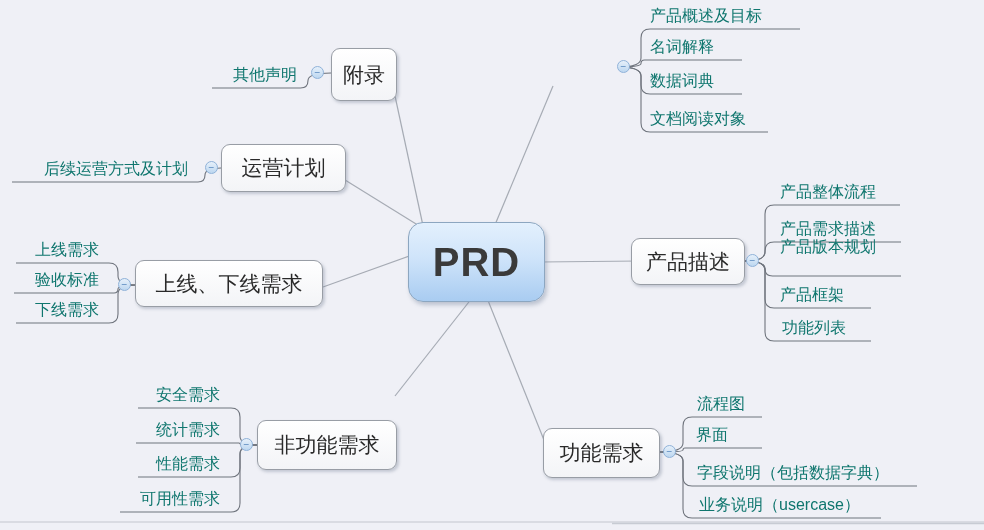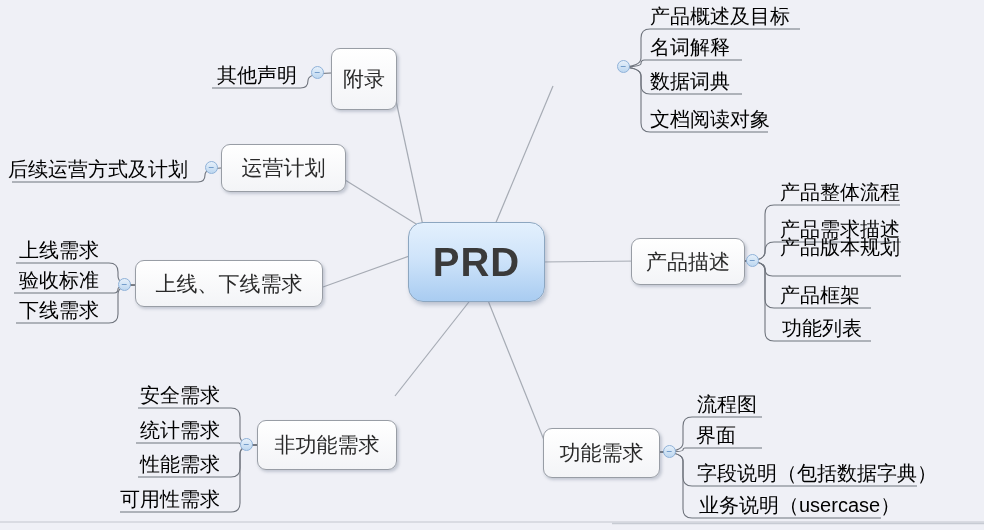--- a/index.html
+++ b/index.html
@@ -43,23 +43,23 @@
   .topic {
     background: linear-gradient(180deg, #ffffff 0%, #f3f4f7 100%);
     border: 1px solid #989da5;
     border-radius: 9px;
     box-shadow: 1.5px 2px 3px rgba(115,125,145,0.35);
     font-size: 21px;
     color: #2a2a2a;
   }
   .child {
     position: absolute;
-    font-size: 20px;
+    font-size: 16px;
     line-height: 20px;
-    color: #000000;
+    color: #0f766e;
     white-space: nowrap;
   }
   .child.r { text-align: right; }
 
   .collapse-btn {
     position: absolute;
     width: 13px; height: 13px;
     box-sizing: border-box;
     border-radius: 50%;
     background: linear-gradient(180deg, #e6f0fa 0%, #bdd7f0 100%);
@@ -140,21 +140,21 @@
     </g>
   </svg>
 
   <div class="node central" style="left:408px; top:222px; width:137px; height:80px;">PRD</div>
 
   <div class="node topic" style="left:631px; top:238px; width:114px; height:47px;">产品描述</div>
   <div class="node topic" style="left:543px; top:428px; width:117px; height:50px;">功能需求</div>
   <div class="node topic" style="left:257px; top:420px; width:140px; height:50px;">非功能需求</div>
   <div class="node topic" style="left:135px; top:260px; width:188px; height:47px;">上线、下线需求</div>
   <div class="node topic" style="left:221px; top:144px; width:125px; height:48px;">运营计划</div>
-  <div class="node topic" style="left:331px; top:48px; width:66px; height:62px;">附录</div>
+  <div class="node topic" style="left:331px; top:48px; width:66px; height:53px;">附录</div>
 
   <div class="child" style="left:650px; top:6px;">产品概述及目标</div>
   <div class="child" style="left:650px; top:37px;">名词解释</div>
   <div class="child" style="left:650px; top:71px;">数据词典</div>
   <div class="child" style="left:650px; top:109px;">文档阅读对象</div>
 
   <div class="child" style="left:780px; top:182px;">产品整体流程</div>
   <div class="child" style="left:780px; top:219px;">产品需求描述</div>
   <div class="child" style="left:780px; top:237px;">产品版本规划</div>
   <div class="child" style="left:780px; top:285px;">产品框架</div>

